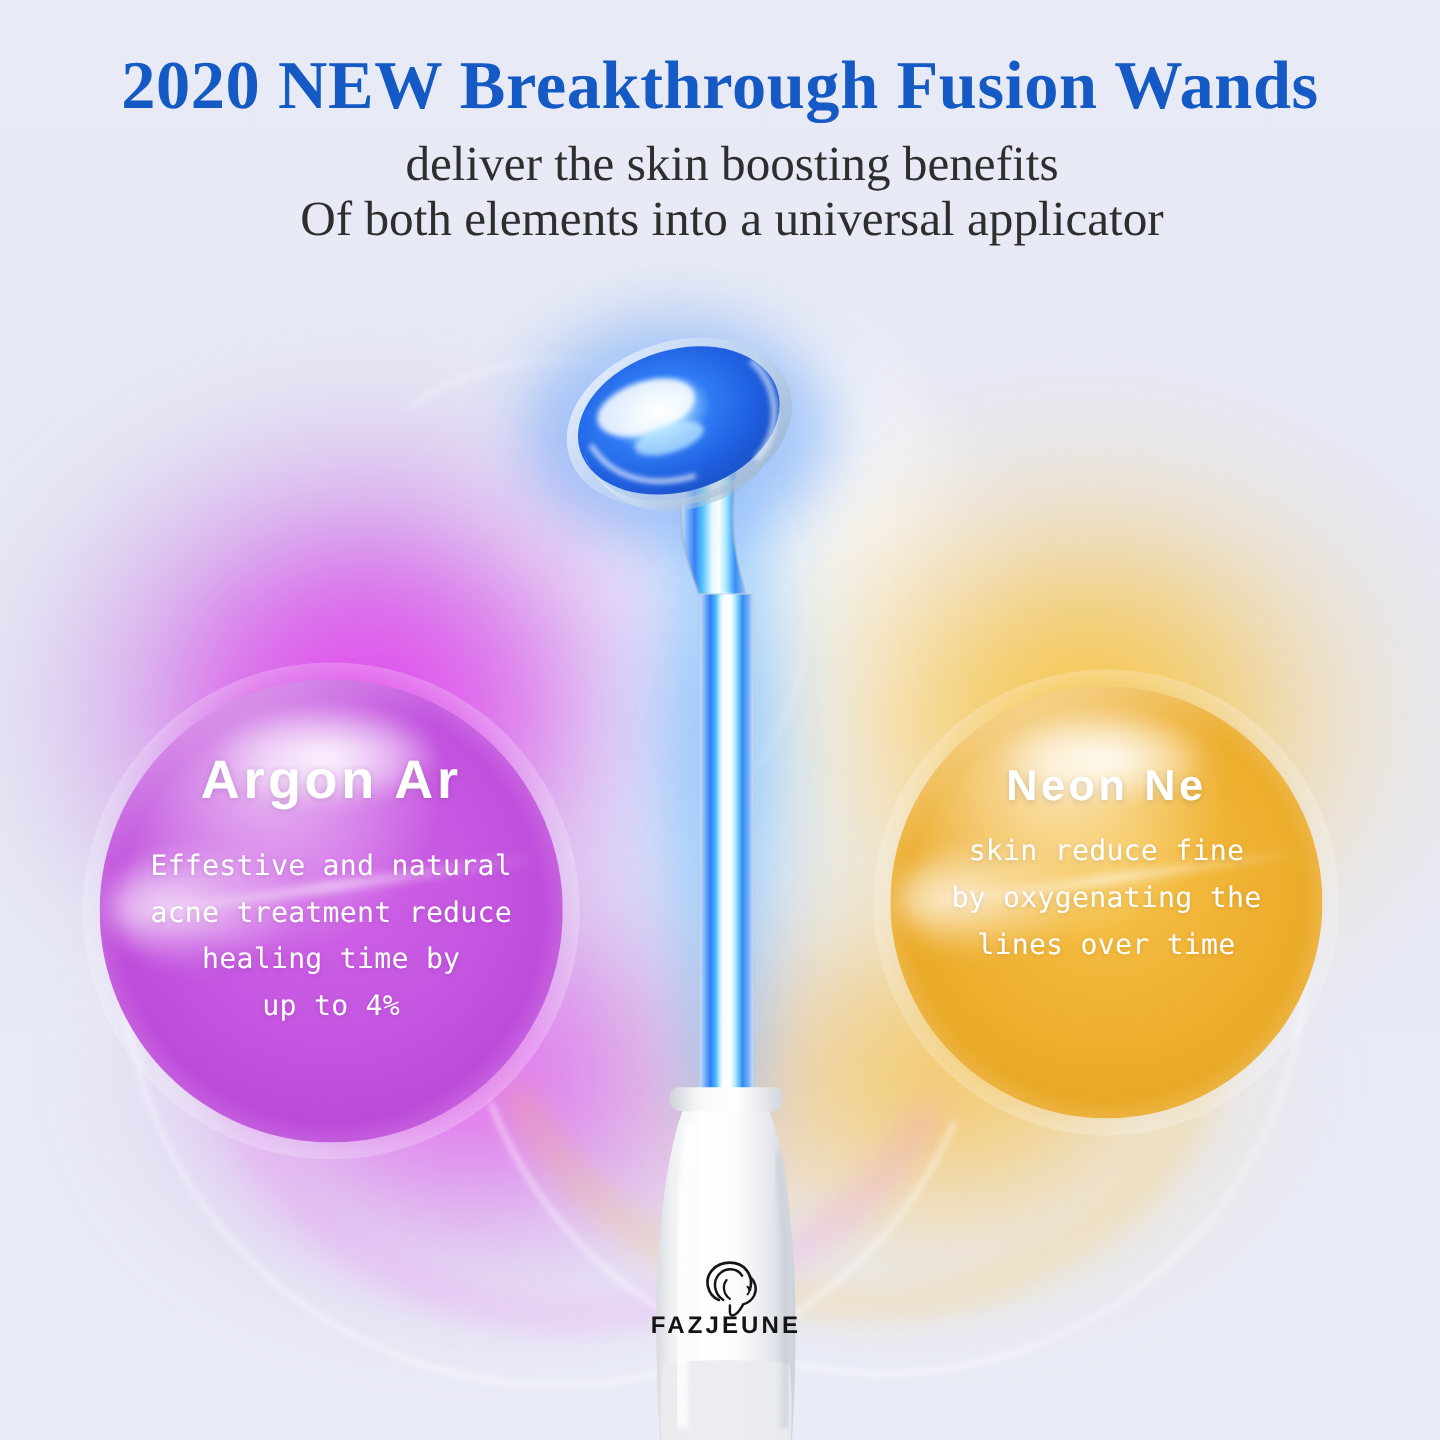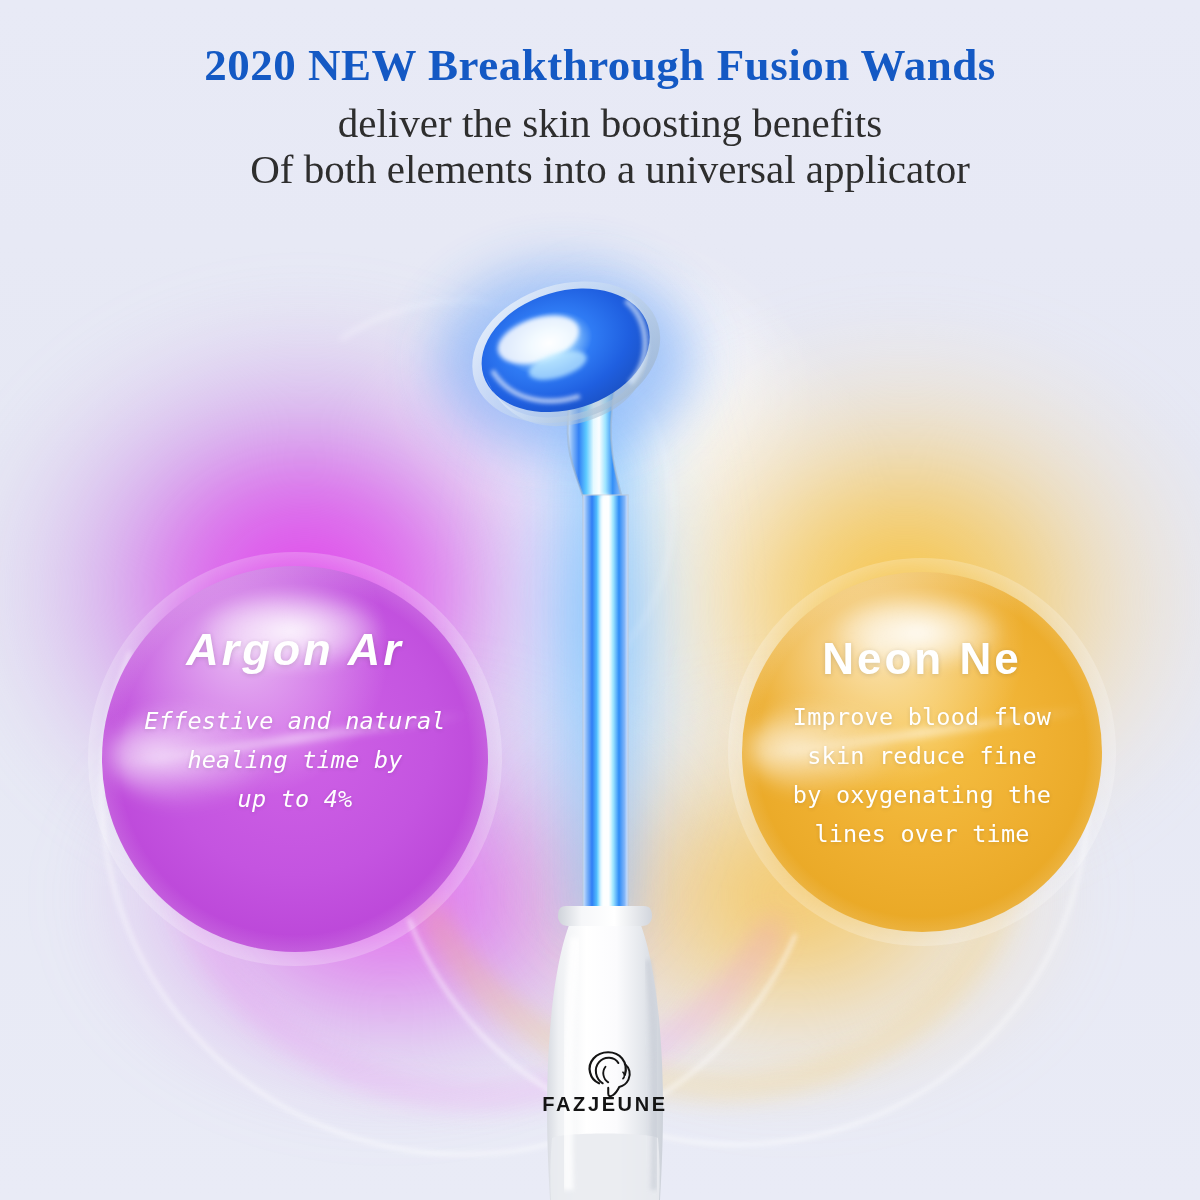--- a/index.html
+++ b/index.html
@@ -110,21 +110,21 @@
     border:2px solid transparent;
     border-top-color:rgba(255,255,255,.7);
     border-right-color:rgba(255,255,255,.5);
     transform:rotate(10deg);filter:blur(3px);
   }
 
   
   .headings{position:absolute;left:0;top:0;width:1200px;text-align:center;z-index:40;}
   .title{
     font-family:"Liberation Serif",serif;
-    font-weight:bold;font-size:45px;line-height:1.05;
+    font-weight:bold;font-size:57px;line-height:1.05;
     letter-spacing:.5px;margin-top:42px;
   }
   .subtitle{
     font-family:"Liberation Serif",serif;
     font-size:41px;line-height:1.12;font-weight:normal;
     margin-top:12px;
   }
   .subtitle div{white-space:nowrap;}
 
   
@@ -170,38 +170,37 @@
   }
   .sphere-body{
     position:relative;z-index:3;
     font-family:"DejaVu Sans Mono",monospace;
     font-size:23.5px;line-height:1.66;letter-spacing:.2px;
     text-shadow:0 1px 4px rgba(0,0,0,.12);
   }
   .sphere-body div{white-space:nowrap;}
 
   #sphere-argon{
-    left:102px;top:566px;width:386px;height:386px;
+    left:83px;top:566px;width:386px;height:386px;
     background:
       radial-gradient(circle at 36% 22%, rgba(255,255,255,.55) 0%, rgba(255,255,255,0) 38%),
       radial-gradient(circle at 50% 44%, #cf63e6 0%, #c454e0 48%, #bb46d8 74%, #b03dcd 100%);
     padding-top:58px;
-    font-style:italic;
   }
   #sphere-argon .sphere-title{font-size:45px;}
   #sphere-argon .sphere-body{margin-top:26px;}
 
   #sphere-neon{
     left:742px;top:572px;width:360px;height:360px;
     background:
       radial-gradient(circle at 38% 20%, rgba(255,255,255,.62) 0%, rgba(255,255,255,0) 40%),
       radial-gradient(circle at 50% 44%, #f6c247 0%, #efb031 46%, #e9a825 74%, #e09f1f 100%);
     padding-top:62px;
   }
-  #sphere-neon .sphere-title{font-size:44px;}
+  #sphere-neon .sphere-title{font-size:36px;}
   #sphere-neon .sphere-body{margin-top:14px;}
 </style>
 </head>
 <body>
 
 <div id="stage">
 
   <div class="glow glow-white-top"></div>
   <div class="glow glow-magenta"></div>
   <div class="glow glow-magenta2"></div>
@@ -331,32 +330,32 @@
   </svg>
 
   <div class="sphere" id="sphere-argon">
     <div class="rim"></div>
     <div class="spec"></div>
     <div class="spec2"></div>
     <div class="streak"></div>
     <div class="sphere-title">Argon Ar</div>
     <div class="sphere-body">
       <div>Effestive and natural</div>
+      <div>acne treatment reduce</div>
       <div>healing time by</div>
       <div>up to 4%</div>
     </div>
   </div>
 
   <div class="sphere" id="sphere-neon">
     <div class="rim"></div>
     <div class="spec"></div>
     <div class="spec2"></div>
     <div class="streak"></div>
     <div class="sphere-title">Neon Ne</div>
     <div class="sphere-body">
-      <div>Improve blood flow</div>
       <div>skin reduce fine</div>
       <div>by oxygenating the</div>
       <div>lines over time</div>
     </div>
   </div>
 
 </div>
 
 </body></html>

